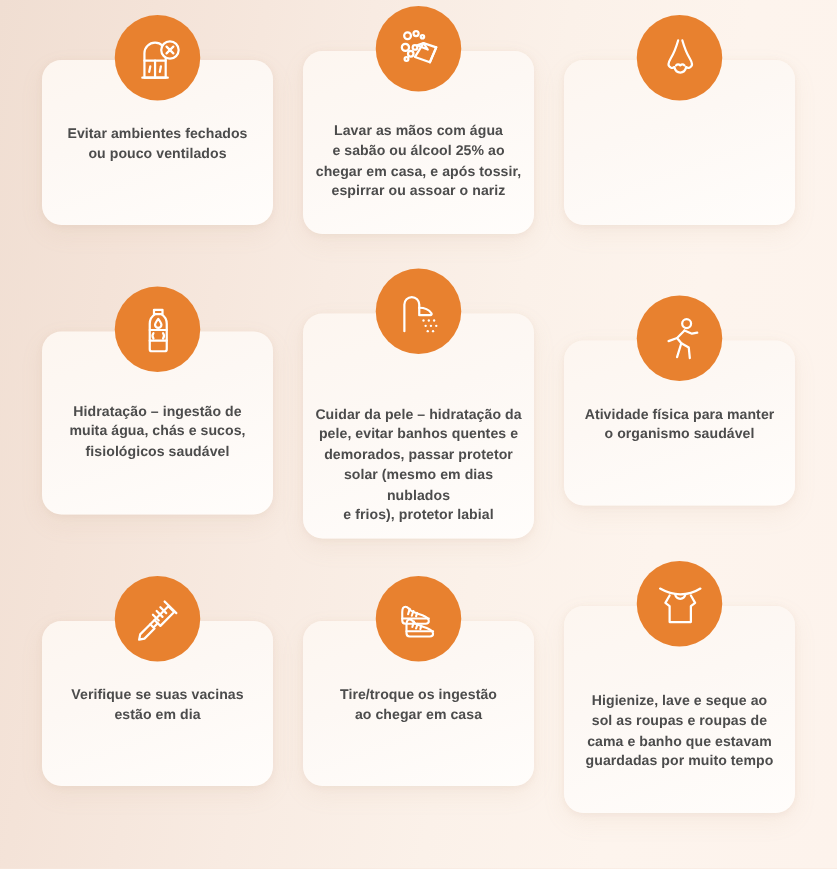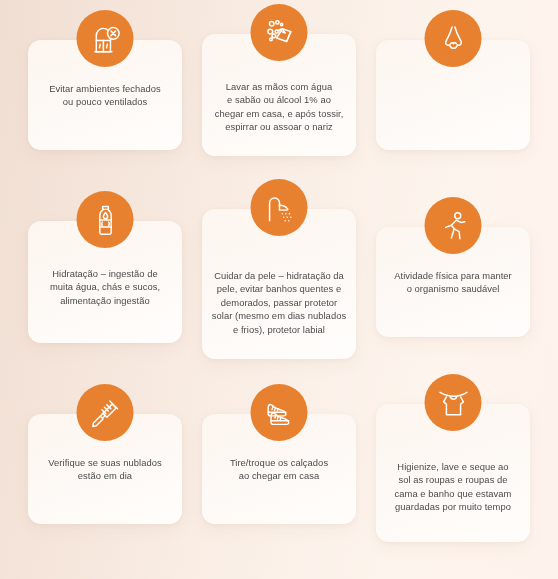--- a/index.html
+++ b/index.html
@@ -21,20 +21,21 @@
     height: 579px;
     box-sizing: border-box;
     background:
       linear-gradient(100deg,
         #f0ded2 0%,
         #f4e3d8 16%,
         #f8ebe2 38%,
         #fbf1e9 58%,
         #fdf4ed 76%,
         #fdf3ec 100%);
+    font-weight: bold;
   }
 
   .grid {
     position: absolute;
     inset: 0;
     display: grid;
     grid-template-columns: repeat(3, 1fr);
     grid-template-rows: repeat(3, 1fr);
     column-gap: 0px;
     row-gap: 0px;
@@ -143,21 +144,21 @@
             <circle cx="13" cy="11" r="3.2"></circle>
             <circle cx="21" cy="9" r="2.4"></circle>
             <circle cx="27" cy="12" r="1.6"></circle>
             <circle cx="16" cy="28" r="2.6"></circle>
             <circle cx="11" cy="22" r="3.4"></circle>
             <circle cx="20" cy="22" r="2.2"></circle>
             <circle cx="12" cy="33" r="1.8"></circle>
           </svg>
         </div>
         <div class="caption">Lavar as mãos com água
-e sabão ou álcool 1% ao
+e sabão ou álcool 25% ao
 chegar em casa, e após tossir,
 espirrar ou assoar o nariz</div>
       </div>
     </div>
 
     <div class="cell">
       <div class="card h-sm">
         <div class="badge">
           <svg viewBox="0 0 48 48" fill="none" stroke="#ffffff" stroke-width="2.1" stroke-linecap="round" stroke-linejoin="round">
             <path d="M22 7c-2 7-4 12-7 17-2.5 4.2-3 7 0 8.4 1.4.6 2.6.4 3.4-.3"></path>
@@ -177,21 +178,21 @@
             <path d="M21 9c-3 2-5 5-5 9v24a2 2 0 0 0 2 2h12a2 2 0 0 0 2-2V18c0-4-2-7-5-9"></path>
             <path d="M16 24h16"></path>
             <path d="M16 34h16"></path>
             <path d="M24 13.5c-2 2.6-3 4.2-3 5.6a3 3 0 0 0 6 0c0-1.4-1-3-3-5.6z"></path>
             <path d="M19.5 27c-1.2 1.6-1.2 3.4 0 5"></path>
             <path d="M28.5 27c1.2 1.6 1.2 3.4 0 5"></path>
           </svg>
         </div>
         <div class="caption">Hidratação – ingestão de
 muita água, chás e sucos,
-alimentação ingestão</div>
+fisiológicos saudável</div>
       </div>
     </div>
 
     <div class="cell">
       <div class="card h-xl">
         <div class="badge">
           <svg viewBox="0 0 48 48" fill="none" stroke="#ffffff" stroke-width="2.1" stroke-linecap="round" stroke-linejoin="round">
             <path d="M10 42V17a7 7 0 0 1 14 0v3"></path>
             <path d="M24 20c5 0 9.5 2.4 11.5 5.2.5.8 0 1.8-1 1.8H25"></path>
             <path d="M24 20v7"></path>
@@ -235,42 +236,42 @@
           <svg viewBox="0 0 48 48" fill="none" stroke="#ffffff" stroke-width="2.1" stroke-linecap="round" stroke-linejoin="round">
             <path d="M30 7l11 11"></path>
             <path d="M33.5 11.5l-13 13 5.5 5.5 13-13z"></path>
             <path d="M26 12.5l5.5 5.5"></path>
             <path d="M22.5 16l5.5 5.5"></path>
             <path d="M19 19.5l5.5 5.5"></path>
             <path d="M20.5 24.5l-4 4 3 3 4-4"></path>
             <path d="M16.5 28.5L7 38l-1 5 5-1 9.5-9.5"></path>
           </svg>
         </div>
-        <div class="caption">Verifique se suas nublados
+        <div class="caption">Verifique se suas vacinas
 estão em dia</div>
       </div>
     </div>
 
     <div class="cell">
       <div class="card h-sm">
         <div class="badge">
           <svg viewBox="0 0 48 48" fill="none" stroke="#ffffff" stroke-width="2" stroke-linecap="round" stroke-linejoin="round">
             <path d="M8 17c0-3 1-5 3-5 2.5 0 3 2 5 3.5 2.5 2 6 2.5 11 4.5 4 1.6 6 3.2 6 5.5 0 1.4-1 2.5-3 2.5H11c-2 0-3-1-3-3z"></path>
             <path d="M8 23h25"></path>
             <path d="M15 14l-1.5 5"></path>
             <path d="M18.5 16l-1.5 4.5"></path>
             <path d="M22 17.8L21 21"></path>
             <path d="M12 29c0-3 1-5 3-5 2.5 0 3 2 5 3.5 2.5 2 6 2.5 11 4.5 4 1.6 6 3.2 6 5.5 0 1.4-1 2.5-3 2.5H15c-2 0-3-1-3-3z"></path>
             <path d="M12 35h25"></path>
             <path d="M19 26l-1.5 5"></path>
             <path d="M22.5 28l-1.5 4.5"></path>
             <path d="M26 29.8L25 33"></path>
           </svg>
         </div>
-        <div class="caption">Tire/troque os calçados
+        <div class="caption">Tire/troque os ingestão
 ao chegar em casa</div>
       </div>
     </div>
 
     <div class="cell">
       <div class="card h-lg">
         <div class="badge">
           <svg viewBox="0 0 48 48" fill="none" stroke="#ffffff" stroke-width="2.1" stroke-linecap="round" stroke-linejoin="round">
             <path d="M5 9c7 4 12 5.5 19 5.5S37 12.8 43 9"></path>
             <path d="M14 15.5l-4 7 4 3v15h20V25.5l4-3-4-7"></path>

